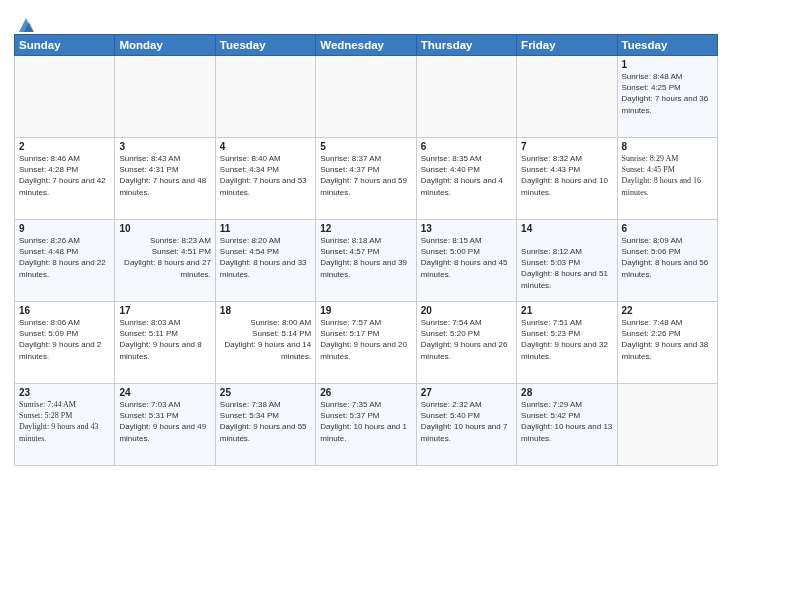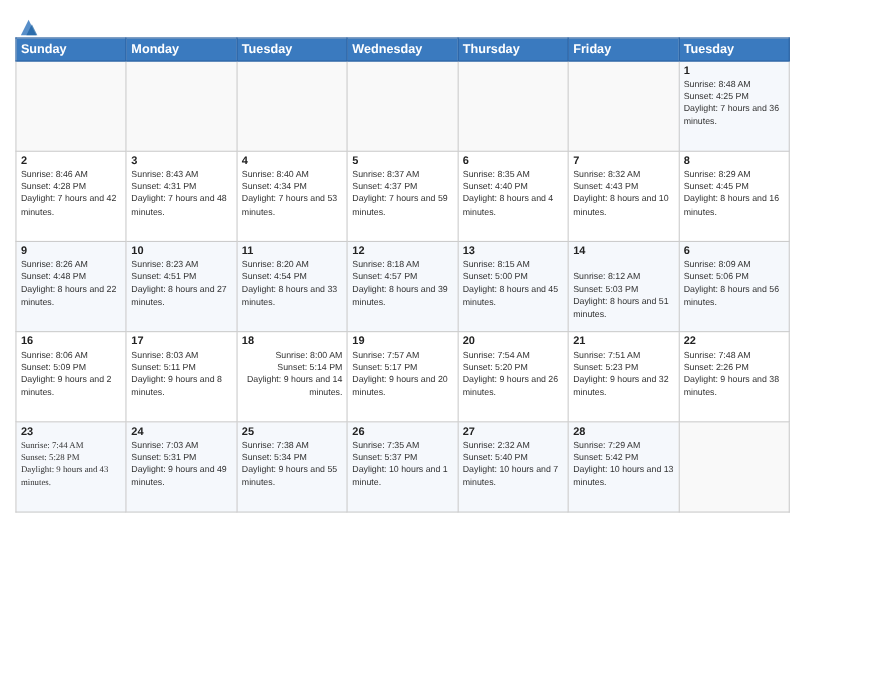--- a/index.html
+++ b/index.html
@@ -174,35 +174,35 @@
 Daylight: 8 hours and 4 minutes.</div>
           </td>
           <td>
             <span class="day-number">7</span>
             <div class="day-info" style="white-space: pre-line;">Sunrise: 8:32 AM
 Sunset: 4:43 PM
 Daylight: 8 hours and 10 minutes.</div>
           </td>
           <td>
             <span class="day-number">8</span>
-            <div class="day-info" style="white-space: pre-line;">Sunrise: 8:29 AM
+            <div class="day-info" style="white-space: pre-line; font-family: Liberation Serif, serif;">Sunrise: 8:29 AM
 Sunset: 4:45 PM
 Daylight: 8 hours and 16 minutes.</div>
           </td>
         </tr>
         <tr>
           <td>
             <span class="day-number">9</span>
             <div class="day-info" style="white-space: pre-line;">Sunrise: 8:26 AM
 Sunset: 4:48 PM
 Daylight: 8 hours and 22 minutes.</div>
           </td>
           <td>
             <span class="day-number">10</span>
-            <div class="day-info" style="white-space: pre-line;">Sunrise: 8:23 AM
+            <div class="day-info" style="white-space: pre-line; text-align: right;">Sunrise: 8:23 AM
 Sunset: 4:51 PM
 Daylight: 8 hours and 27 minutes.</div>
           </td>
           <td>
             <span class="day-number">11</span>
             <div class="day-info" style="white-space: pre-line;">Sunrise: 8:20 AM
 Sunset: 4:54 PM
 Daylight: 8 hours and 33 minutes.</div>
           </td>
           <td>

